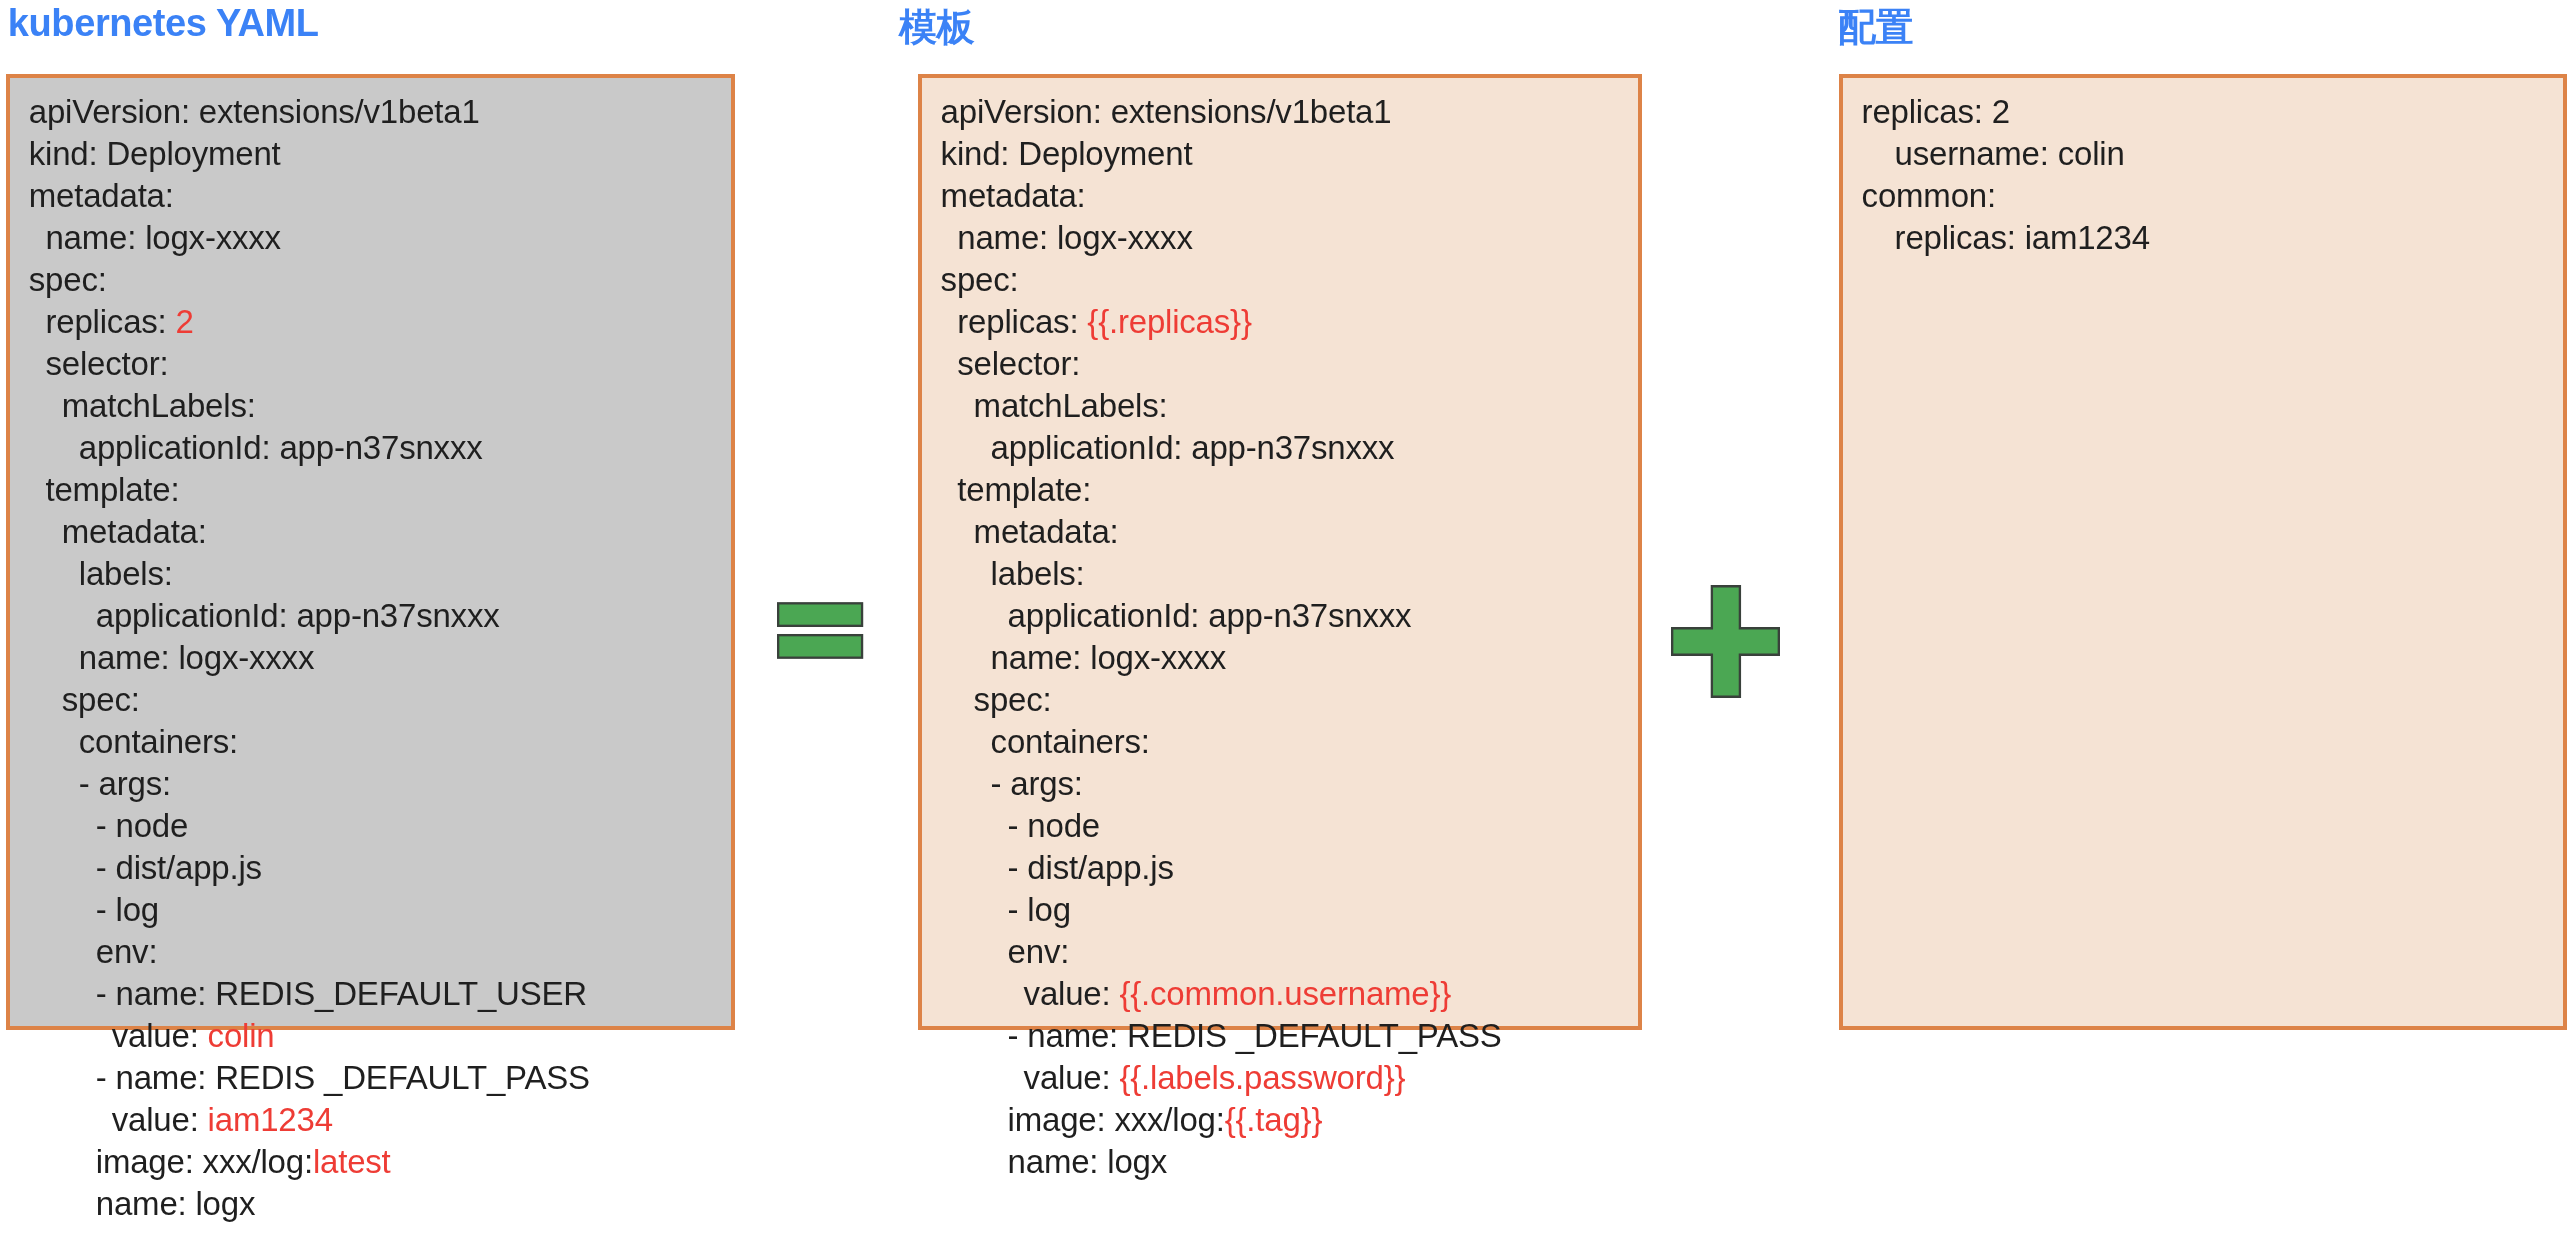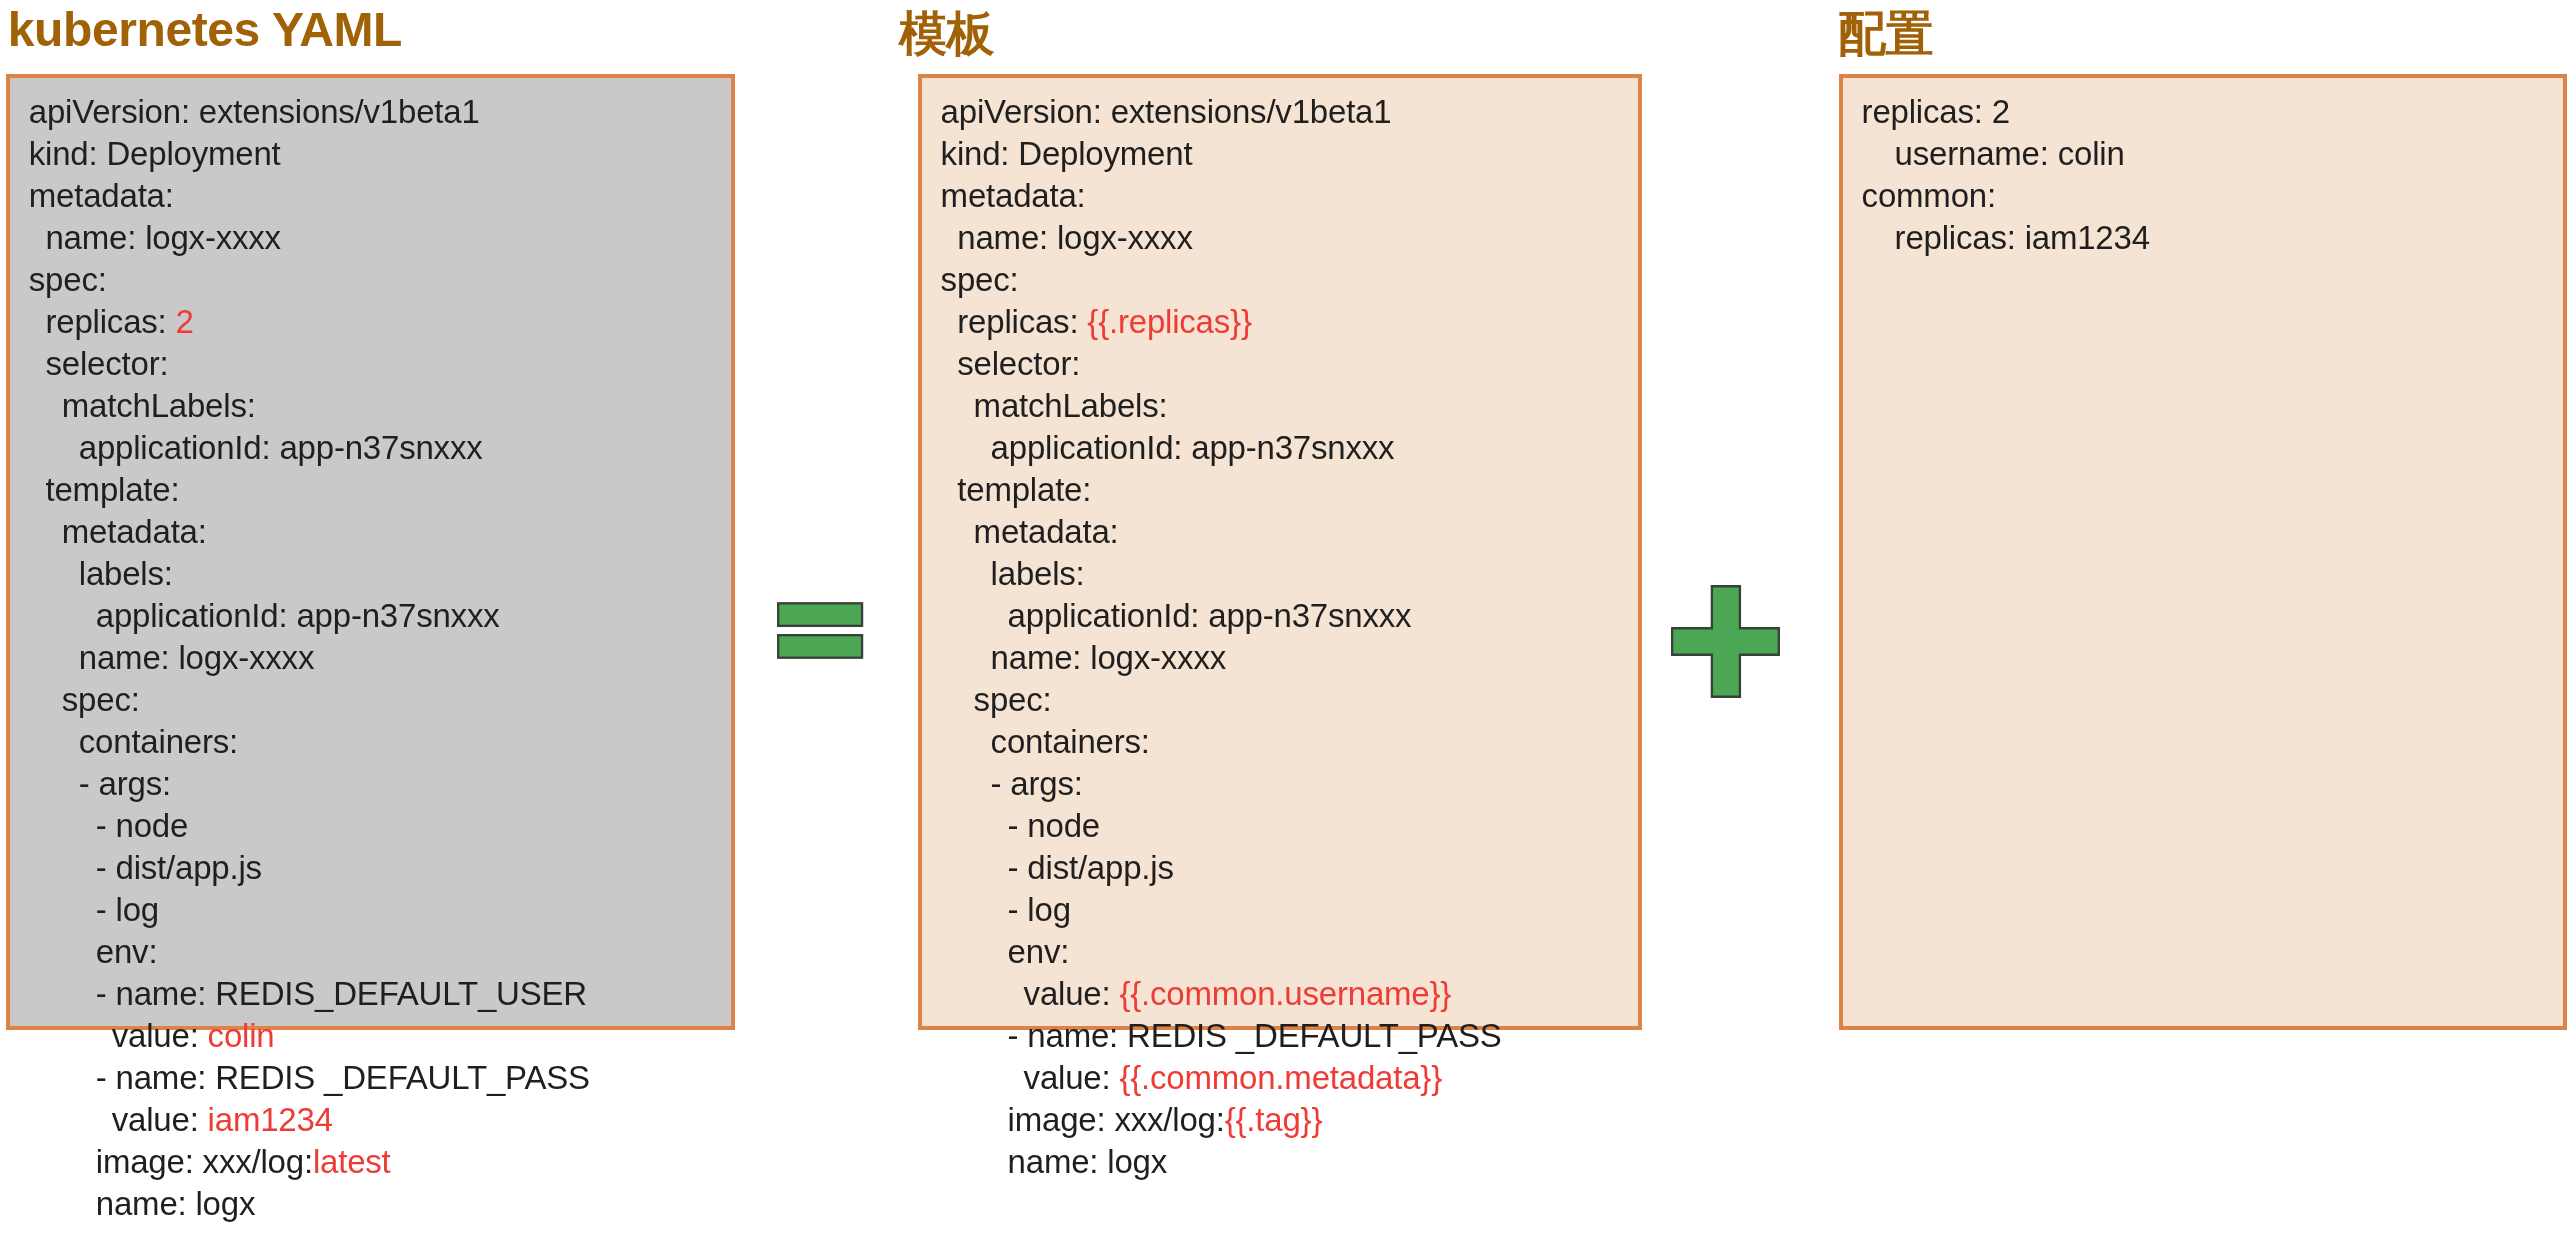--- a/index.html
+++ b/index.html
@@ -5,22 +5,22 @@
   html,body{margin:0;padding:0;background:#ffffff;}
   .canvas{
     position:relative;
     width:2576px;height:1256px;
     background:#ffffff;
     overflow:hidden;
     font-family:"Liberation Sans","DejaVu Sans",sans-serif;
   }
   .panel-title{
     position:absolute;top:1.6px;
-    font-size:48px;font-weight:700;
-    color:#a16207;letter-spacing:-0.4px;
+    font-size:38px;font-weight:700;
+    color:#3b82f6;letter-spacing:-0.4px;
     white-space:nowrap;
   }
   .t-left{left:7.8px;}
   .t-mid{left:899px;}
   .t-right{left:1838px;}
   .panel{
     position:absolute;top:74px;height:956px;
     border:4.7px solid var(--border-orange,#dd8347);
     box-sizing:border-box;
   }
@@ -108,21 +108,21 @@
         <div class="line" style="padding-left: 50px;"><span>name: logx-xxxx</span></div>
         <div class="line" style="padding-left: 33px;"><span>spec:</span></div>
         <div class="line" style="padding-left: 50px;"><span>containers:</span></div>
         <div class="line" style="padding-left: 50px;"><span>- args:</span></div>
         <div class="line" style="padding-left: 67px;"><span>- node</span></div>
         <div class="line" style="padding-left: 67px;"><span>- dist/app.js</span></div>
         <div class="line" style="padding-left: 67px;"><span>- log</span></div>
         <div class="line" style="padding-left: 67px;"><span>env:</span></div>
         <div class="line" style="padding-left: 83px;"><span>value: </span><span class="red">{{.common.username}}</span></div>
         <div class="line" style="padding-left: 67px;"><span>- name: REDIS _DEFAULT_PASS</span></div>
-        <div class="line" style="padding-left: 83px;"><span>value: </span><span class="red">{{.common.metadata}}</span></div>
+        <div class="line" style="padding-left: 83px;"><span>value: </span><span class="red">{{.labels.password}}</span></div>
         <div class="line" style="padding-left: 67px;"><span>image: xxx/log:</span><span class="red">{{.tag}}</span></div>
         <div class="line" style="padding-left: 67px;"><span>name: logx</span></div>
       </div>
   </div>
 
   <svg class="op op-plus" width="109" height="113" viewBox="0 0 140 145">
     <path d="M52.5 1.5 H88.5 V55.5 H138.5 V89.5 H88.5 V143.5 H52.5 V89.5 H1.5 V55.5 H52.5 Z" fill="var(--accent-green,#4ba753)" stroke="var(--green-outline,#39413b)" stroke-width="3"></path>
   </svg>
 
   <div class="panel peach p-right">

